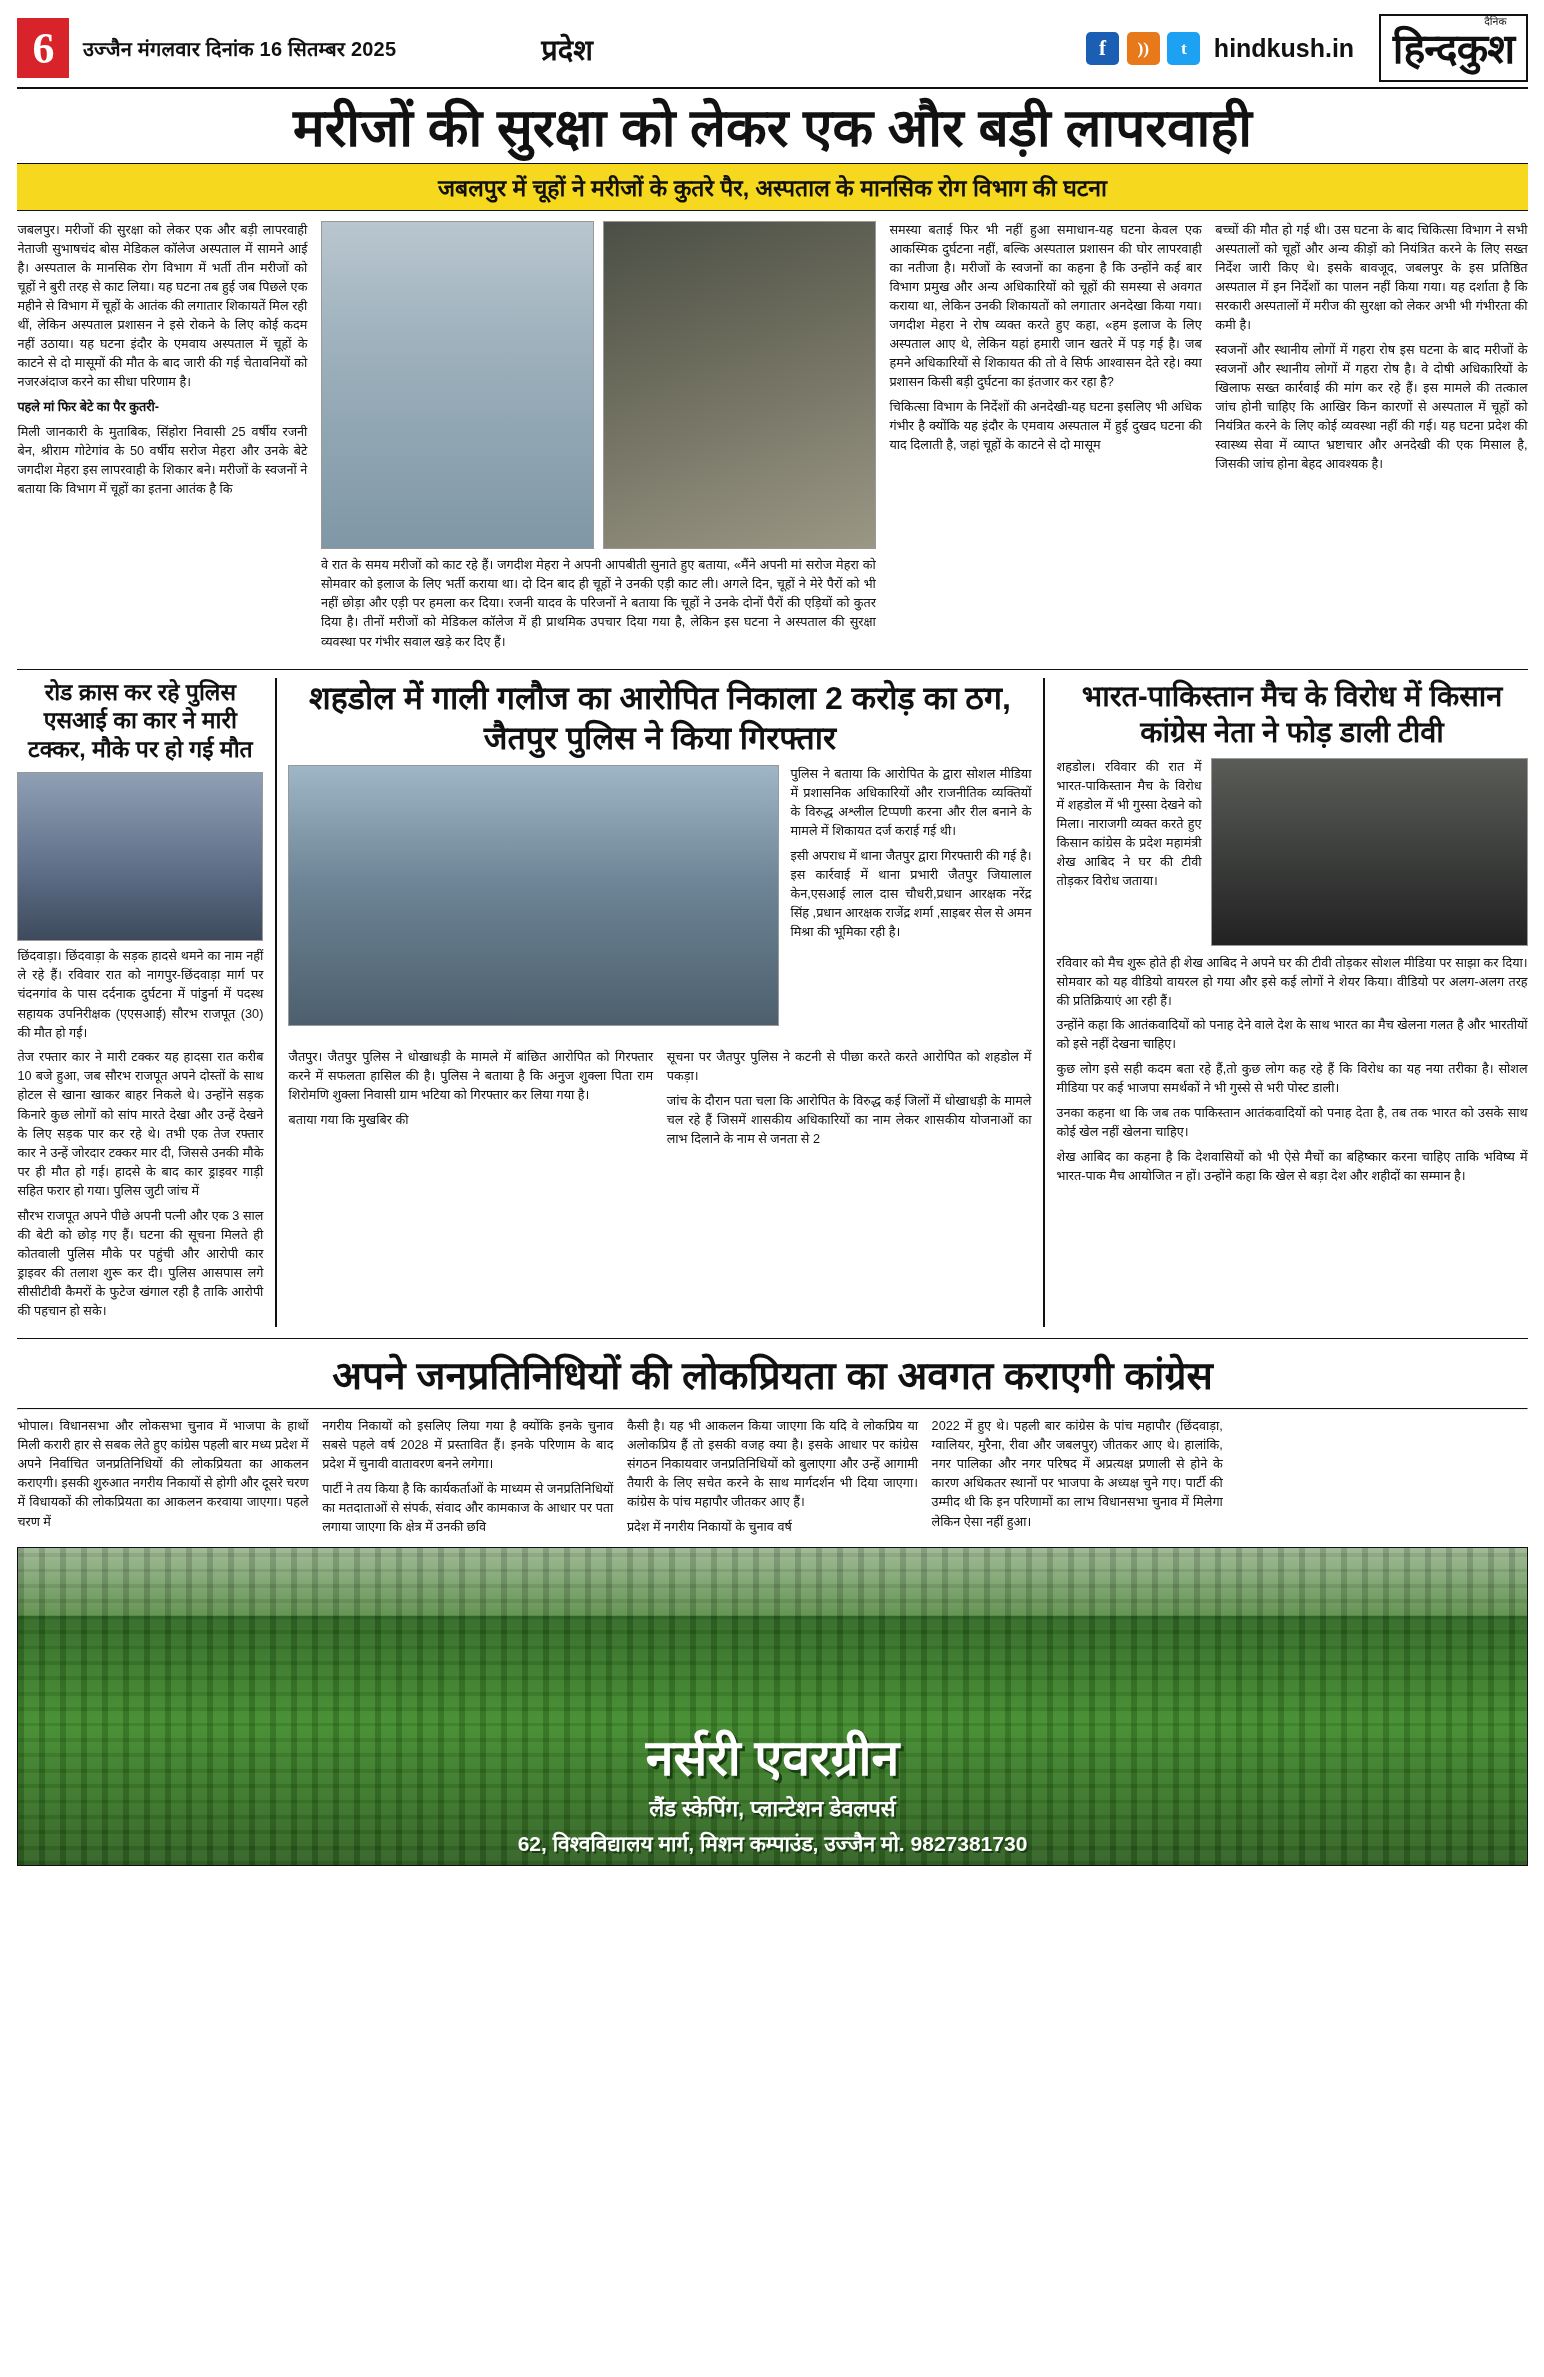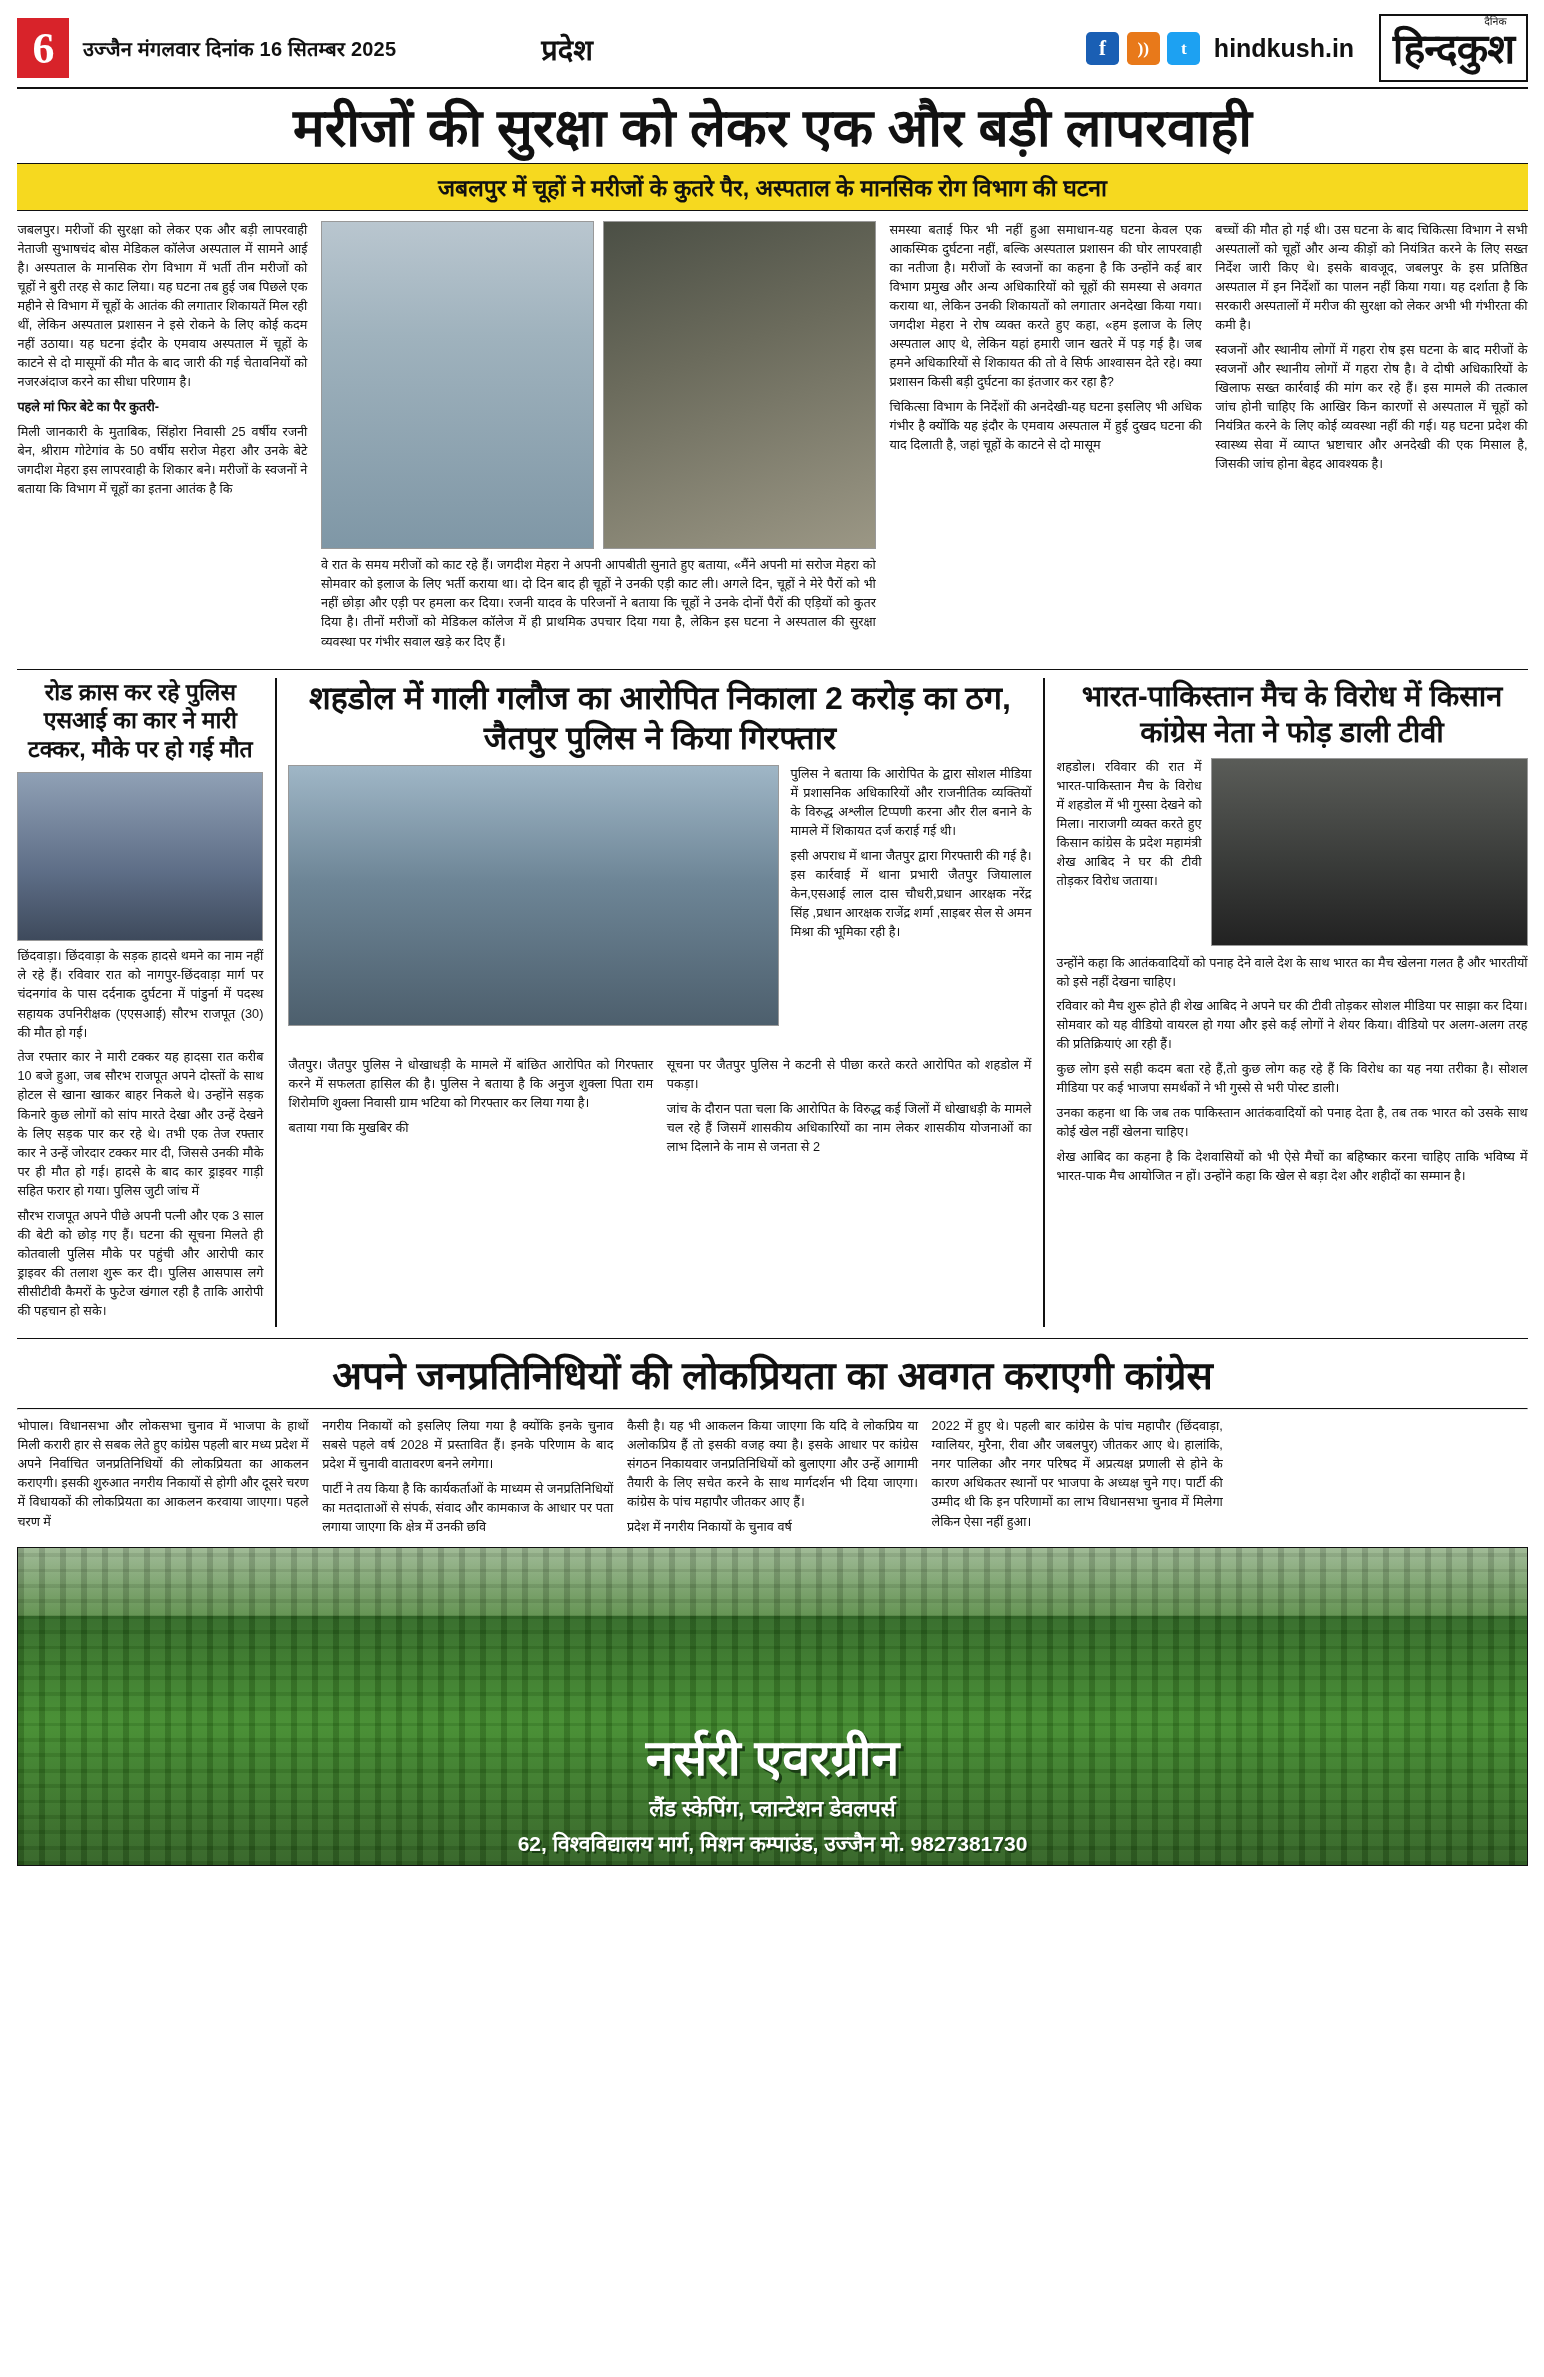--- a/index.html
+++ b/index.html
@@ -164,21 +164,21 @@
 
     <div>
       <div class="mid-head big">शहडोल में गाली गलौज का आरोपित निकाला 2 करोड़ का ठग, जैतपुर पुलिस ने किया गिरफ्तार</div>
       <div style="display:grid; grid-template-columns: 1fr 241px; gap:11.6px;">
         <div class="police-photo"></div>
         <div class="col-text">
           <p>पुलिस ने बताया कि आरोपित के द्वारा सोशल मीडिया में प्रशासनिक अधिकारियों और राजनीतिक व्यक्तियों के विरुद्ध अश्लील टिप्पणी करना और रील बनाने के मामले में शिकायत दर्ज कराई गई थी।</p>
           <p>इसी अपराध में थाना जैतपुर द्वारा गिरफ्तारी की गई है। इस कार्रवाई में थाना प्रभारी जैतपुर जियालाल केन,एसआई लाल दास चौधरी,प्रधान आरक्षक नरेंद्र सिंह ,प्रधान आरक्षक राजेंद्र शर्मा ,साइबर सेल से अमन मिश्रा की भूमिका रही है।</p>
         </div>
       </div>
-      <div style="display:grid; grid-template-columns:1fr 1fr; gap:13.5px; margin-top:22px;">
+      <div style="display:grid; grid-template-columns:1fr 1fr; gap:13.5px; margin-top:14px;">
         <div class="col-text">
           <p>जैतपुर। जैतपुर पुलिस ने धोखाधड़ी के मामले में बांछित आरोपित को गिरफ्तार करने में सफलता हासिल की है। पुलिस ने बताया है कि अनुज शुक्ला पिता राम शिरोमणि शुक्ला निवासी ग्राम भटिया को गिरफ्तार कर लिया गया है।</p>
           <p>बताया गया कि मुखबिर की</p>
         </div>
         <div class="col-text">
           <p>सूचना पर जैतपुर पुलिस ने कटनी से पीछा करते करते आरोपित को शहडोल में पकड़ा।</p>
           <p>जांच के दौरान पता चला कि आरोपित के विरुद्ध कई जिलों में धोखाधड़ी के मामले चल रहे हैं जिसमें शासकीय अधिकारियों का नाम लेकर शासकीय योजनाओं का लाभ दिलाने के नाम से जनता से 2</p>
         </div>
       </div>
     </div>
@@ -187,22 +187,22 @@
 
     <div>
       <div class="mid-head right">भारत-पाकिस्तान मैच के विरोध में किसान कांग्रेस नेता ने फोड़ डाली टीवी</div>
       <div style="display:grid; grid-template-columns:145px 1fr; gap:9.7px;">
         <div class="col-text">
           <p>शहडोल। रविवार की रात में भारत-पाकिस्तान मैच के विरोध में शहडोल में भी गुस्सा देखने को मिला। नाराजगी व्यक्त करते हुए किसान कांग्रेस के प्रदेश महामंत्री शेख आबिद ने घर की टीवी तोड़कर विरोध जताया।</p>
         </div>
         <div class="tv-photo"></div>
       </div>
       <div class="col-text">
+        <p>रविवार को मैच शुरू होते ही शेख आबिद ने अपने घर की टीवी तोड़कर सोशल मीडिया पर साझा कर दिया। सोमवार को यह वीडियो वायरल हो गया और इसे कई लोगों ने शेयर किया। वीडियो पर अलग-अलग तरह की प्रतिक्रियाएं आ रही हैं।</p>
         <p>उन्होंने कहा कि आतंकवादियों को पनाह देने वाले देश के साथ भारत का मैच खेलना गलत है और भारतीयों को इसे नहीं देखना चाहिए।</p>
-        <p>रविवार को मैच शुरू होते ही शेख आबिद ने अपने घर की टीवी तोड़कर सोशल मीडिया पर साझा कर दिया। सोमवार को यह वीडियो वायरल हो गया और इसे कई लोगों ने शेयर किया। वीडियो पर अलग-अलग तरह की प्रतिक्रियाएं आ रही हैं।</p>
         <p>कुछ लोग इसे सही कदम बता रहे हैं,तो कुछ लोग कह रहे हैं कि विरोध का यह नया तरीका है। सोशल मीडिया पर कई भाजपा समर्थकों ने भी गुस्से से भरी पोस्ट डाली।</p>
         <p>उनका कहना था कि जब तक पाकिस्तान आतंकवादियों को पनाह देता है, तब तक भारत को उसके साथ कोई खेल नहीं खेलना चाहिए।</p>
         <p>शेख आबिद का कहना है कि देशवासियों को भी ऐसे मैचों का बहिष्कार करना चाहिए ताकि भविष्य में भारत-पाक मैच आयोजित न हों। उन्होंने कहा कि खेल से बड़ा देश और शहीदों का सम्मान है।</p>
       </div>
     </div>
   </div>
 
   <hr class="rule">
 
   <div>

